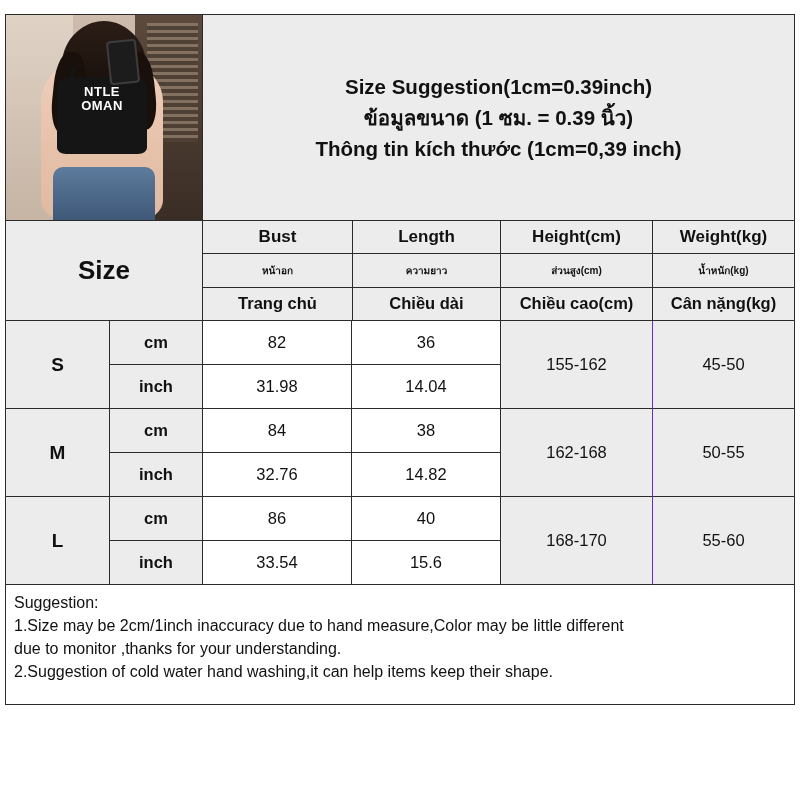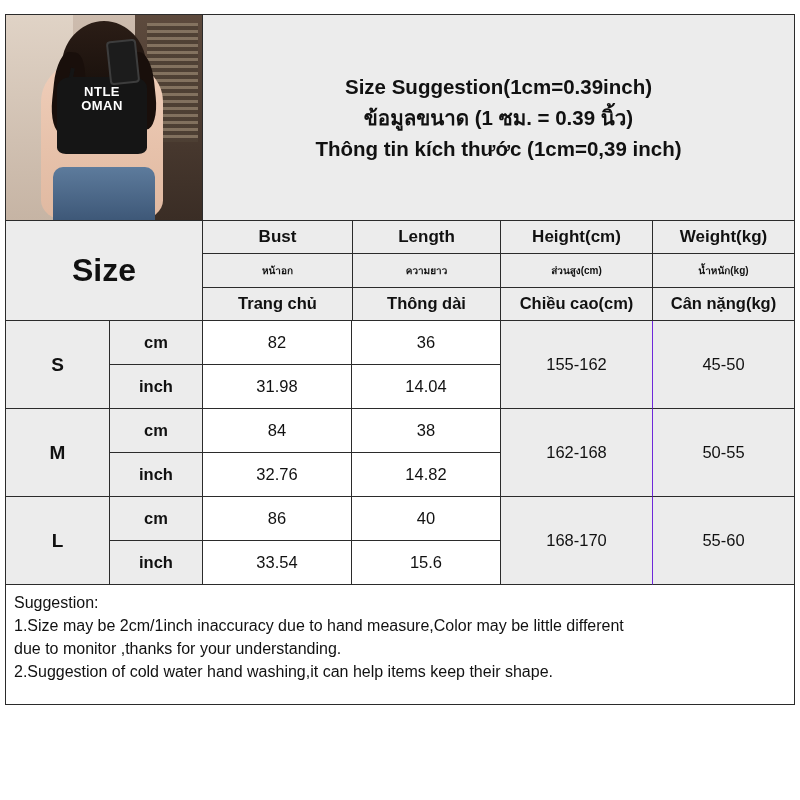--- a/index.html
+++ b/index.html
@@ -186,21 +186,21 @@
 
   
   .hdr-block { height: 100px; }
   .hdr-left {
     width: 197px;
     border-right: 1px solid #2b2b2b;
     box-sizing: border-box;
     display: flex;
     align-items: center;
     justify-content: center;
-    font-size: 32px;
+    font-size: 26px;
     font-weight: bold;
     background: #ececec;
   }
   .hdr-right { flex: 1; display: flex; flex-direction: column; }
   .hdr-sub-row { display: flex; height: 33.33px; }
   .hdr-cell {
     box-sizing: border-box;
     display: flex;
     align-items: center;
     justify-content: center;
@@ -315,21 +315,21 @@
 
         <div class="hdr-sub-row bdr-b">
           <div class="hdr-cell th c-bust bdr-r">หน้าอก</div>
           <div class="hdr-cell th c-length bdr-r">ความยาว</div>
           <div class="hdr-cell th c-height bdr-r">ส่วนสูง(cm)</div>
           <div class="hdr-cell th c-weight">น้ำหนัก(kg)</div>
         </div>
 
         <div class="hdr-sub-row">
           <div class="hdr-cell vi c-bust bdr-r">Trang chủ</div>
-          <div class="hdr-cell vi c-length bdr-r">Thông dài</div>
+          <div class="hdr-cell vi c-length bdr-r">Chiều dài</div>
           <div class="hdr-cell vi c-height bdr-r">Chiều cao(cm)</div>
           <div class="hdr-cell vi c-weight">Cân nặng(kg)</div>
         </div>
 
       </div>
     </div>
 
     <div class="size-group">
       <div class="size-label">S</div>
       <div class="size-mid">

